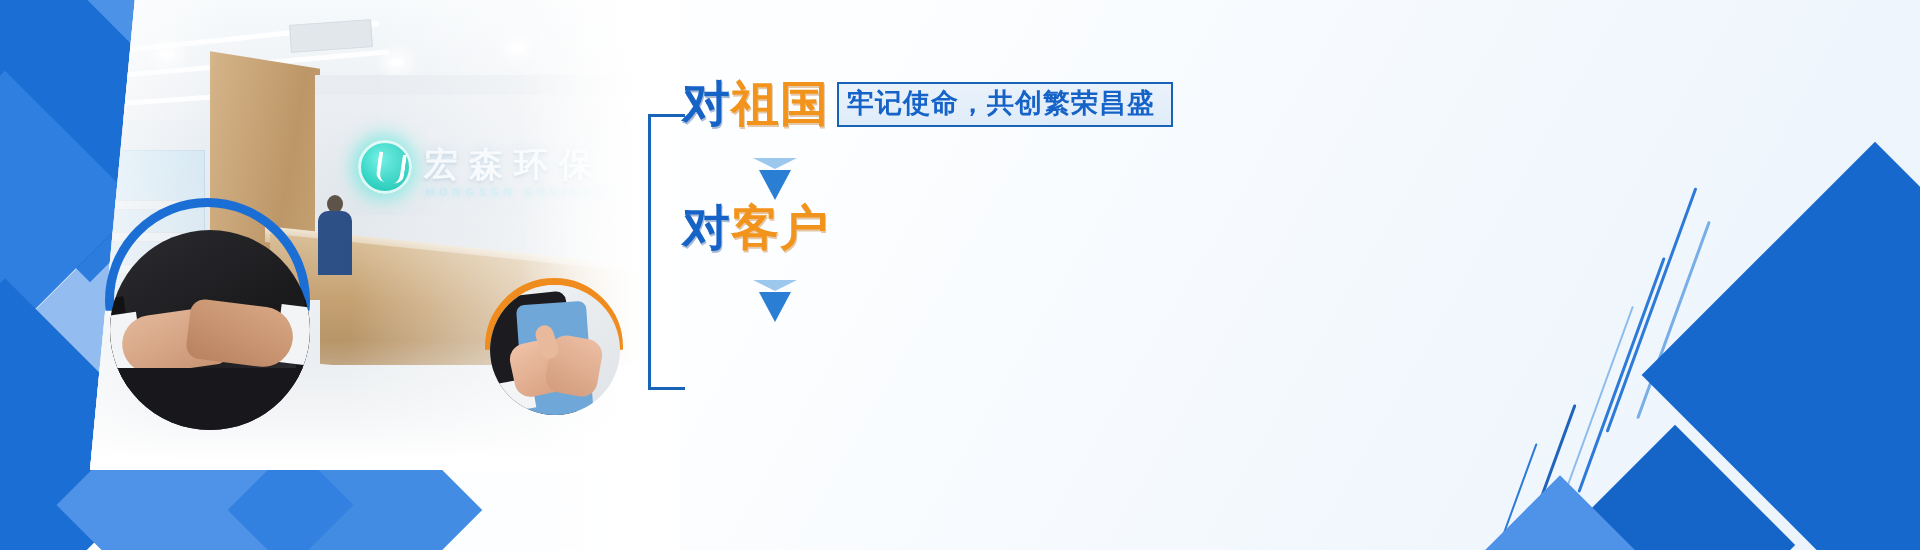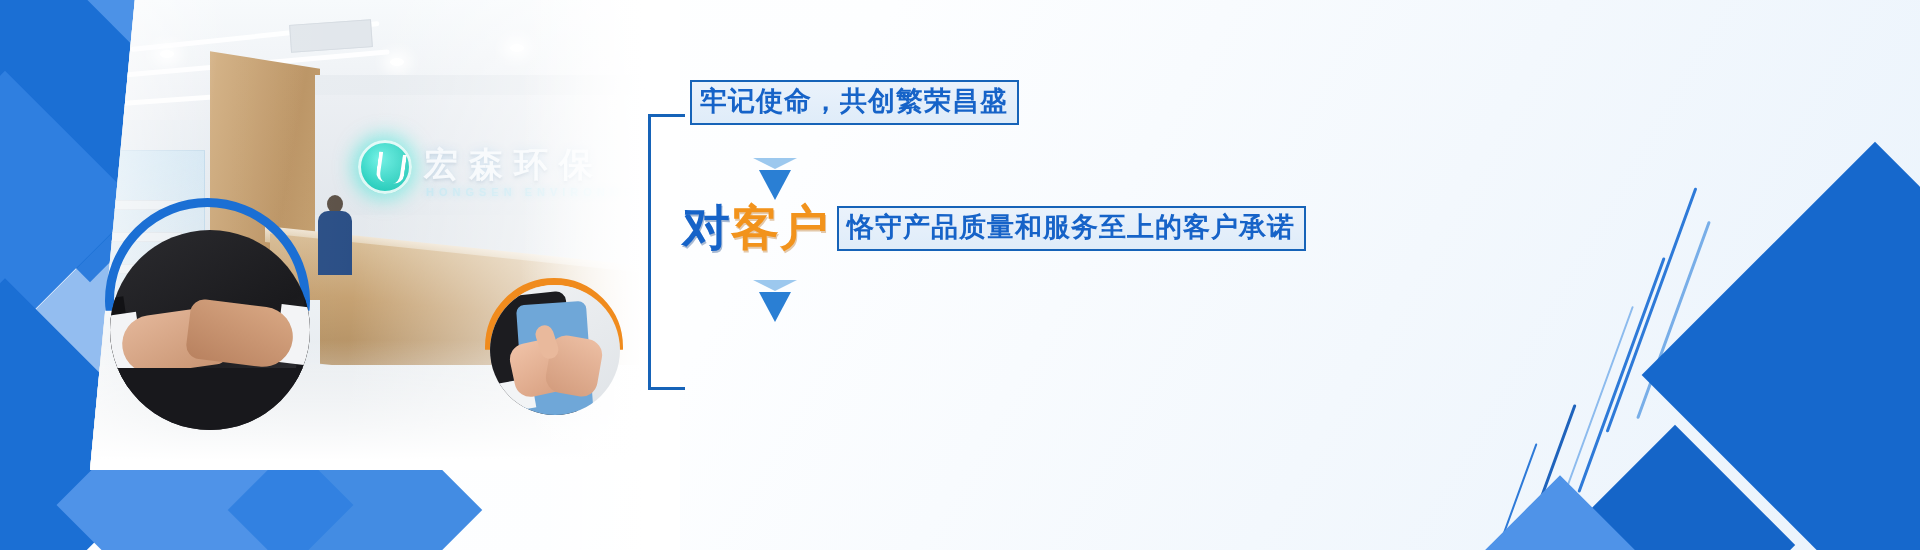--- a/index.html
+++ b/index.html
@@ -177,21 +177,21 @@
     font-size:48px;font-weight:700;line-height:1;white-space:nowrap;
     font-family:"Liberation Sans","DejaVu Sans",sans-serif;letter-spacing:1px;
   }
   .lead .b{color:#1663c8;text-shadow:1px 2px 0 rgba(12,60,130,.35);}
   .lead .o{color:#f2931c;text-shadow:1px 2px 0 rgba(180,100,10,.35);}
 
   .tagbox{
     margin-left:8px;
     border:2px solid #1663b8;
     background:linear-gradient(180deg,#eaf2fb,#dfecf9);
-    padding:6px 9px 8px 8px;
+    padding:6px 16px 8px 8px;
     font-size:27px;font-weight:700;color:#1663c8;white-space:nowrap;line-height:1;
     letter-spacing:1px;
   }
 
   .arrow{
     position:absolute;left:105px;width:0;height:0;
   }
   .arrow .top{
     position:absolute;left:0;top:0;
     border-left:22px solid transparent;border-right:22px solid transparent;
@@ -298,33 +298,35 @@
     <div class="c2-hand-l"></div>
     <div class="c2-hand-r"></div>
     <div class="c2-thumb"></div>
   </div>
 
   <div class="content">
 
     <div class="brace"></div>
 
     <div class="row row1">
+      <div class="lead">
+        <span class="b">对</span><span class="o">祖国</span>
+      </div>
       <div class="tagbox">牢记使命，共创繁荣昌盛</div>
     </div>
 
     <div class="arrow arrow1">
       <span class="top"></span>
       <span class="bot"></span>
     </div>
 
     <div class="row row2">
       <div class="lead">
         <span class="b">对</span><span class="o">客户</span>
       </div>
-      <div class="tagbox">恪守产品质量和服务至上的客户承诺</div>
     </div>
 
     <div class="arrow arrow2">
       <span class="top"></span>
       <span class="bot"></span>
     </div>
 
     <div class="row row3">
     </div>
 

